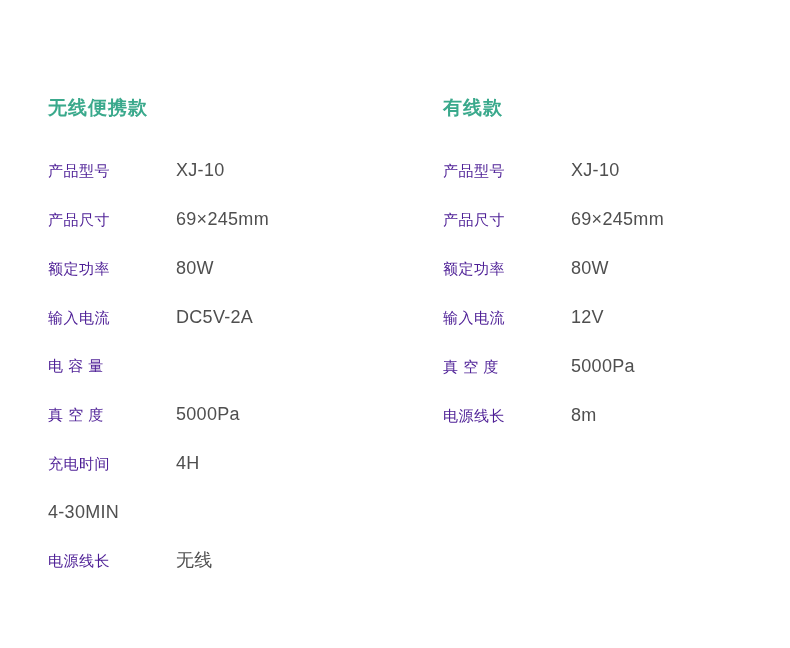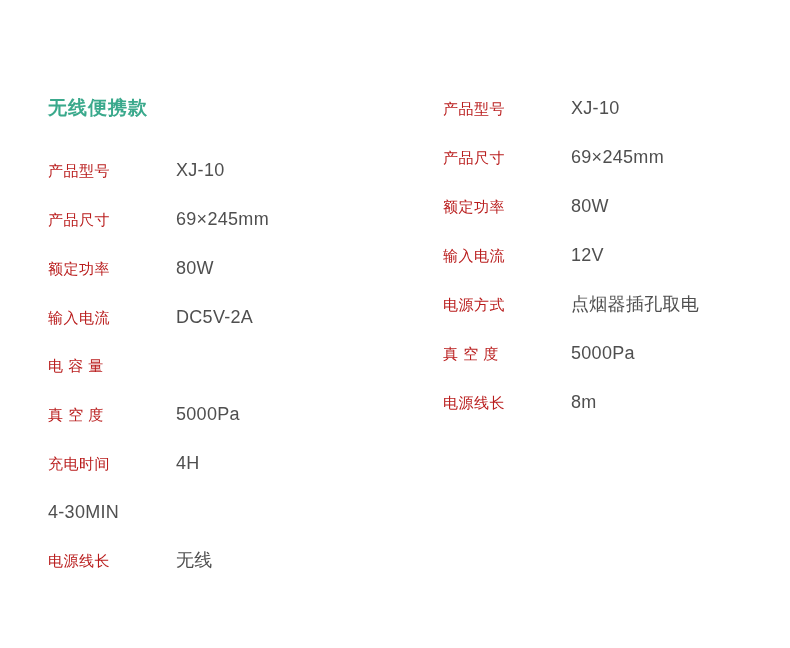--- a/index.html
+++ b/index.html
@@ -52,21 +52,21 @@
     display: flex;
     flex-direction: row;
     align-items: baseline;
     margin-bottom: 24px;
     line-height: 24px;
   }
   .spec-label {
     width: 128px;
     flex: 0 0 128px;
     font-size: 15px;
-    color: #b91c1c;
+    color: #4c1d95;
     letter-spacing: 0.5px;
     white-space: pre;
   }
   .spec-value {
     font-size: 18px;
     color: #4f4f4f;
     letter-spacing: 0.3px;
   }
 </style>
 </head>
@@ -108,42 +108,39 @@
       <div class="spec-row">
         <div class="spec-value">4-30MIN</div>
       </div>
       <div class="spec-row">
         <div class="spec-label">电源线长</div>
         <div class="spec-value">无线</div>
       </div>
     </div>
 
     <div class="col col-right">
+      <h2 class="col-title">有线款</h2>
 
       <div class="spec-row">
         <div class="spec-label">产品型号</div>
         <div class="spec-value">XJ-10</div>
       </div>
       <div class="spec-row">
         <div class="spec-label">产品尺寸</div>
         <div class="spec-value">69×245mm</div>
       </div>
       <div class="spec-row">
         <div class="spec-label">额定功率</div>
         <div class="spec-value">80W</div>
       </div>
       <div class="spec-row">
         <div class="spec-label">输入电流</div>
         <div class="spec-value">12V</div>
       </div>
       <div class="spec-row">
-        <div class="spec-label">电源方式</div>
-        <div class="spec-value">点烟器插孔取电</div>
-      </div>
-      <div class="spec-row">
         <div class="spec-label">真 空 度</div>
         <div class="spec-value">5000Pa</div>
       </div>
       <div class="spec-row">
         <div class="spec-label">电源线长</div>
         <div class="spec-value">8m</div>
       </div>
     </div>
 
   </div>

